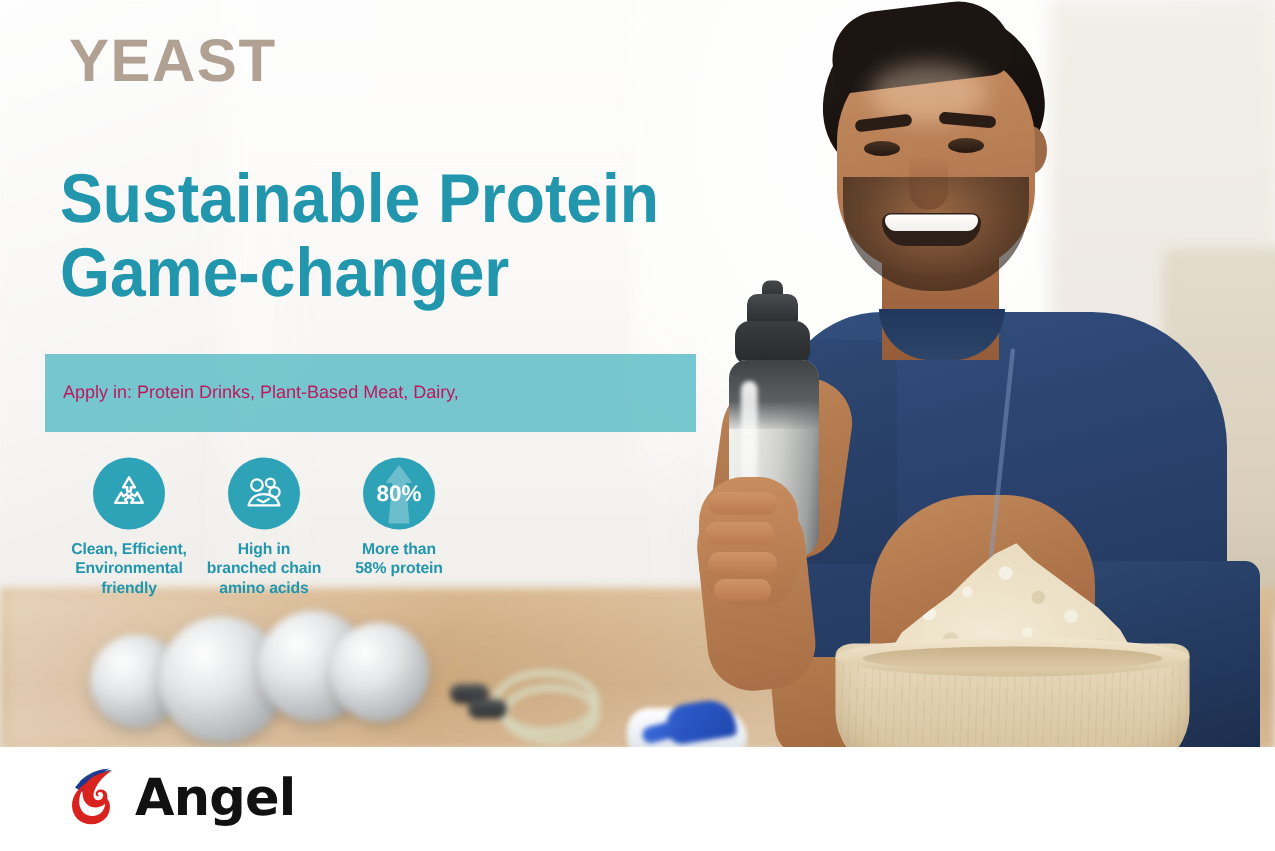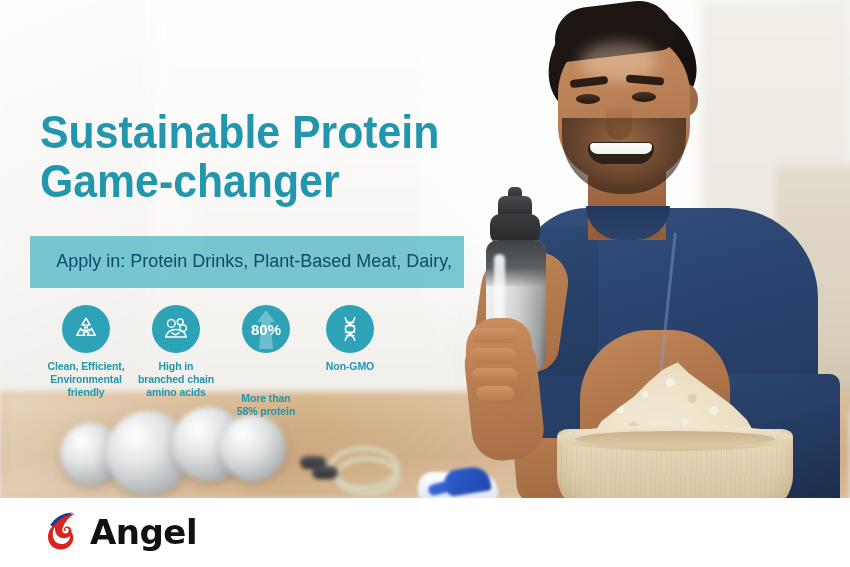--- a/index.html
+++ b/index.html
@@ -305,23 +305,22 @@
     transform:scaleX(.93);transform-origin:left top;
     text-shadow:0 1px 0 rgba(255,255,255,.45);
   }
   .apply-band{
     position:absolute;left:30px;top:236px;width:434px;height:52px;
     background:rgba(86,186,198,.80);
     display:flex;flex-direction:column;justify-content:center;
     padding:0 12px;box-sizing:border-box;
   }
   .apply-line{
-    color:#0c4a6e;font-size:18px;line-height:1.42;font-weight:400;
+    color:#be185d;font-size:12px;line-height:1.42;font-weight:400;
     white-space:nowrap;
-    text-align:right;
   }
 
   
   .features{position:absolute;left:28px;top:305px;width:400px;height:100px;}
   .feature{
     position:absolute;top:0;width:100px;display:flex;flex-direction:column;align-items:center;
   }
   .f-circle{
     width:48px;height:48px;border-radius:50%;
     background:#2ea3b8;
@@ -436,20 +435,21 @@
       <div class="powder-tex"></div>
       <div class="bowl"></div>
       <div class="bowl-grain"></div>
       <div class="bowl-rim"></div>
       <div class="bowl-rim-in"></div>
 
     </div>
   </div>
 
   <div class="kicker">
+    <div>YEAST</div>
   </div>
 
   <div class="headline">
     <div>Sustainable Protein</div>
     <div>Game-changer</div>
   </div>
 
   <div class="apply-band">
     <div class="apply-line">Apply in: Protein Drinks, Plant-Based Meat, Dairy,</div>
   </div>
@@ -476,41 +476,31 @@
         <svg width="30" height="30" viewBox="0 0 32 32" fill="none" stroke="#ffffff" stroke-width="1.7" stroke-linejoin="round" stroke-linecap="round">
           <path d="M16 4.5 L20.2 11.6 L17.3 11.6 L17.3 14.6 L14.7 14.6 L14.7 11.6 L11.8 11.6 Z"></path>
           <path d="M6.2 22.6 L10.4 15.4 L11.9 17.9 L14.5 16.4 L15.8 18.7 L13.2 20.2 L14.7 22.7 Z"></path>
           <path d="M25.8 22.6 L17.6 22.6 L19.1 20.1 L16.5 18.6 L17.8 16.3 L20.4 17.8 L21.9 15.3 Z"></path>
         </svg>
       </div>
       <div class="f-label">Clean, Efficient,
 Environmental friendly</div>
     </div>
 
-    <div class="feature" style="left:188px;gap:32px;">
+    <div class="feature" style="left:188px;">
       <div class="f-circle">
         <svg width="48" height="48" viewBox="0 0 48 48" style="position:absolute;left:0;top:0;">
           <path d="M24 5 L33 17 L28.5 17 L31 44 L17 44 L19.5 17 L15 17 Z" fill="rgba(255,255,255,.30)"></path>
         </svg>
         <span class="pct">80%</span>
       </div>
       <div class="f-label">More than
 58% protein</div>
     </div>
 
-    <div class="feature" style="left:272px;">
-      <div class="f-circle">
-        <svg width="30" height="30" viewBox="0 0 32 32" fill="none" stroke="#ffffff" stroke-width="1.7" stroke-linecap="round">
-          <path d="M11 4 C11 10 21 11 21 16 C21 21 11 22 11 28"></path>
-          <path d="M21 4 C21 10 11 11 11 16 C11 21 21 22 21 28"></path>
-          <path d="M12.2 9 L19.8 9 M11.2 12.6 L20.8 12.6 M11.2 19.4 L20.8 19.4 M12.2 23 L19.8 23"></path>
-        </svg>
-      </div>
-      <div class="f-label">Non-GMO</div>
-    </div>
 
   </div>
 
   <div class="footer">
     <div class="logo">
       <div class="logo-mark">
         <svg width="48" height="48" viewBox="0 0 48 48">
           <g fill="#1c3a8f">
             <path d="M12 17 C18 9 27 6 33 6 C27 9 21 14 17 20 Z"></path>
             <path d="M15 13 C21 7 28 4.5 33.5 5 C27.5 7.5 22 11 18.5 16 Z" opacity=".9"></path>

